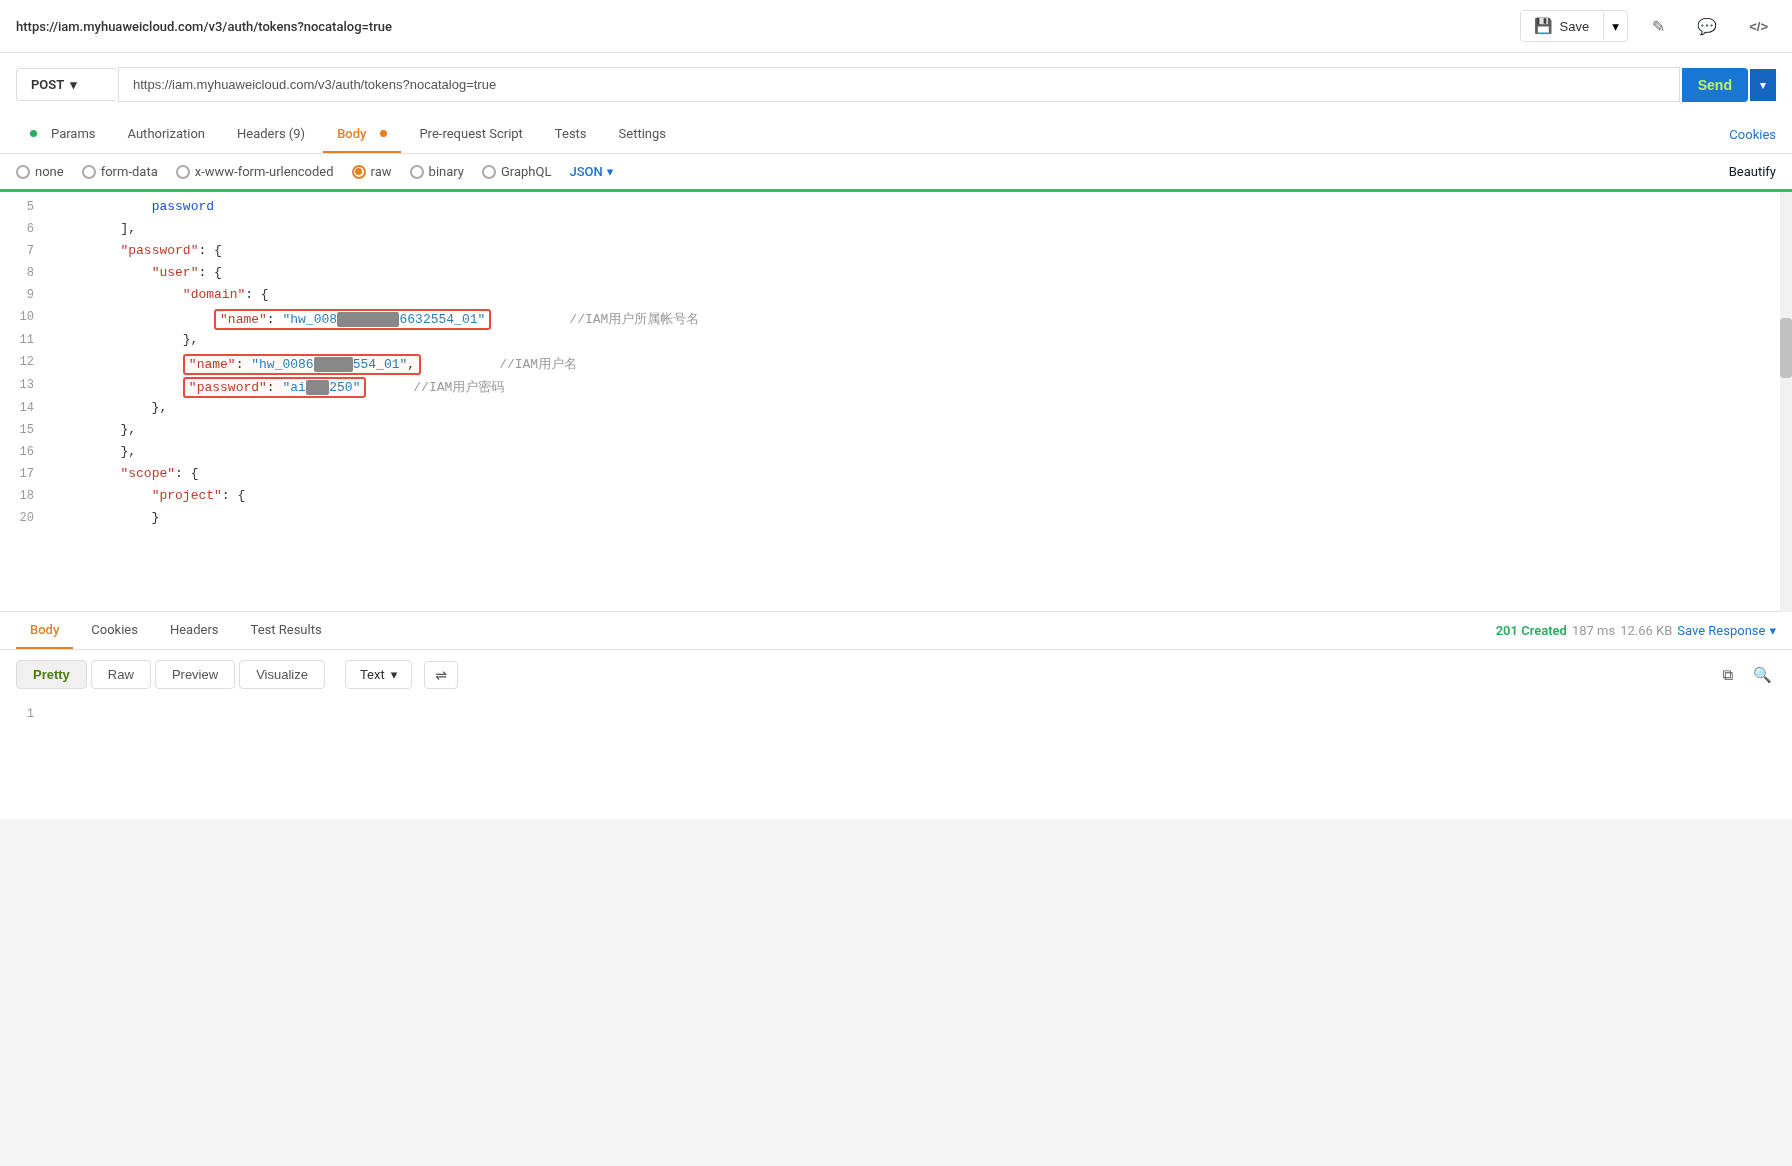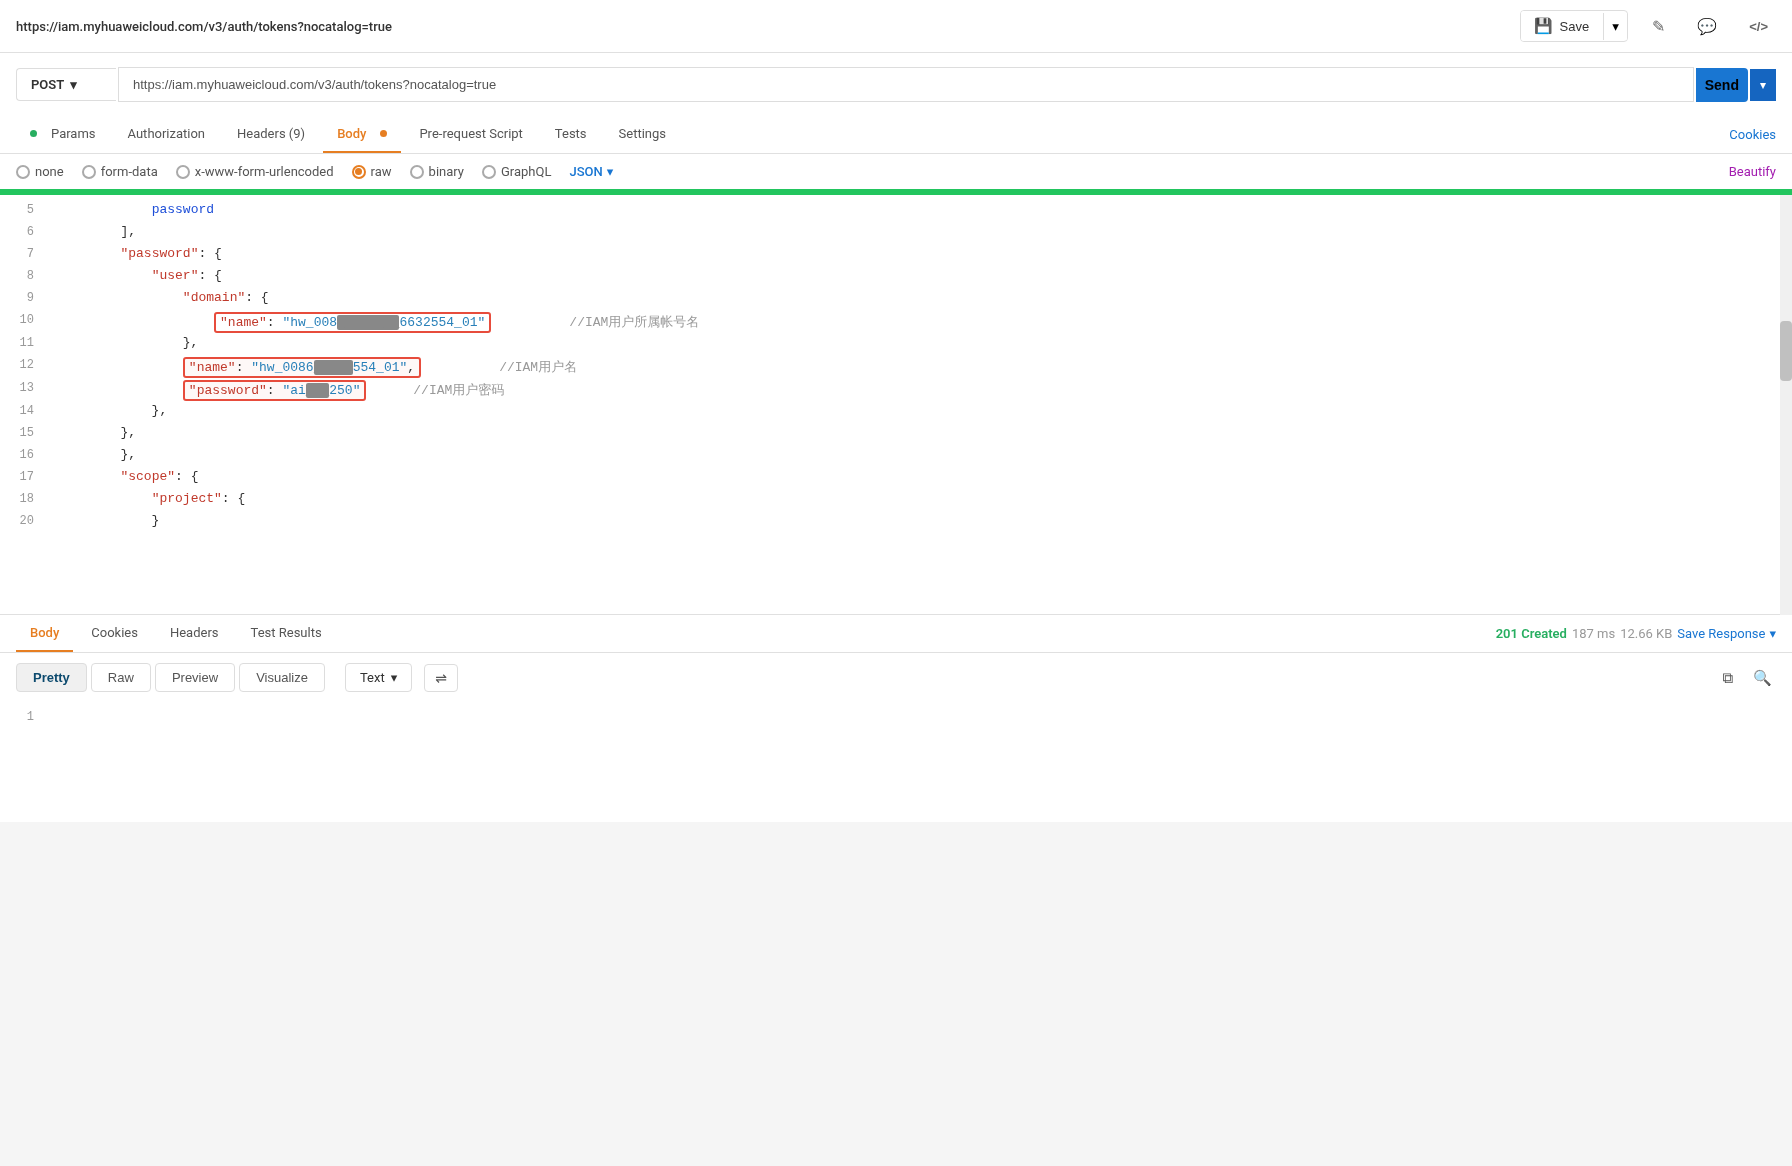--- a/index.html
+++ b/index.html
@@ -101,23 +101,23 @@
       border: 1px solid #ddd;
       border-radius: 0;
       font-size: 13px;
       color: #555;
       outline: none;
     }
     .send-btn {
       display: flex;
       align-items: center;
       gap: 6px;
-      padding: 9px 9px;
+      padding: 9px 16px;
       background: #1976d2;
-      color: #000000;
+      color: #bef264;
       border: none;
       border-radius: 0 4px 4px 0;
       font-size: 14px;
       font-weight: 600;
       cursor: pointer;
     }
     .send-btn-chevron {
       padding: 9px 10px;
       background: #1565c0;
       border: none;
@@ -166,21 +166,21 @@
       cursor: pointer;
       padding: 10px 0;
     }
 
     
     .body-type-bar {
       display: flex;
       align-items: center;
       padding: 10px 16px;
       background: #fff;
-      border-bottom: 6px solid #22c55e;
+      border-bottom: 3px solid #22c55e;
       gap: 18px;
     }
     .radio-option {
       display: flex;
       align-items: center;
       gap: 5px;
       cursor: pointer;
       font-size: 13px;
       color: #555;
     }
@@ -208,21 +208,21 @@
       display: flex;
       align-items: center;
       gap: 4px;
       color: #1976d2;
       font-weight: 500;
       cursor: pointer;
       font-size: 13px;
     }
     .beautify-link {
       margin-left: auto;
-      color: #a21caf;
+      color: #0f172a;
       font-size: 13px;
       cursor: pointer;
     }
 
     
     .code-editor {
       background: #fff;
       padding: 6px 0;
       font-family: 'Courier New', Courier, monospace;
       font-size: 13px;
@@ -308,21 +308,21 @@
       border: 1px solid #ddd;
       border-radius: 4px;
       background: #fff;
       cursor: pointer;
       font-size: 13px;
       color: #555;
     }
     .resp-format-btn.active {
       background: #fff;
       font-weight: 600;
-      color: #0c4a6e;
+      color: #4d7c0f;
       text-align: right;
     }
     .text-dropdown {
       display: flex;
       align-items: center;
       gap: 6px;
       padding: 6px 14px;
       border: 1px solid #ddd;
       border-radius: 4px;
       background: #fff;

